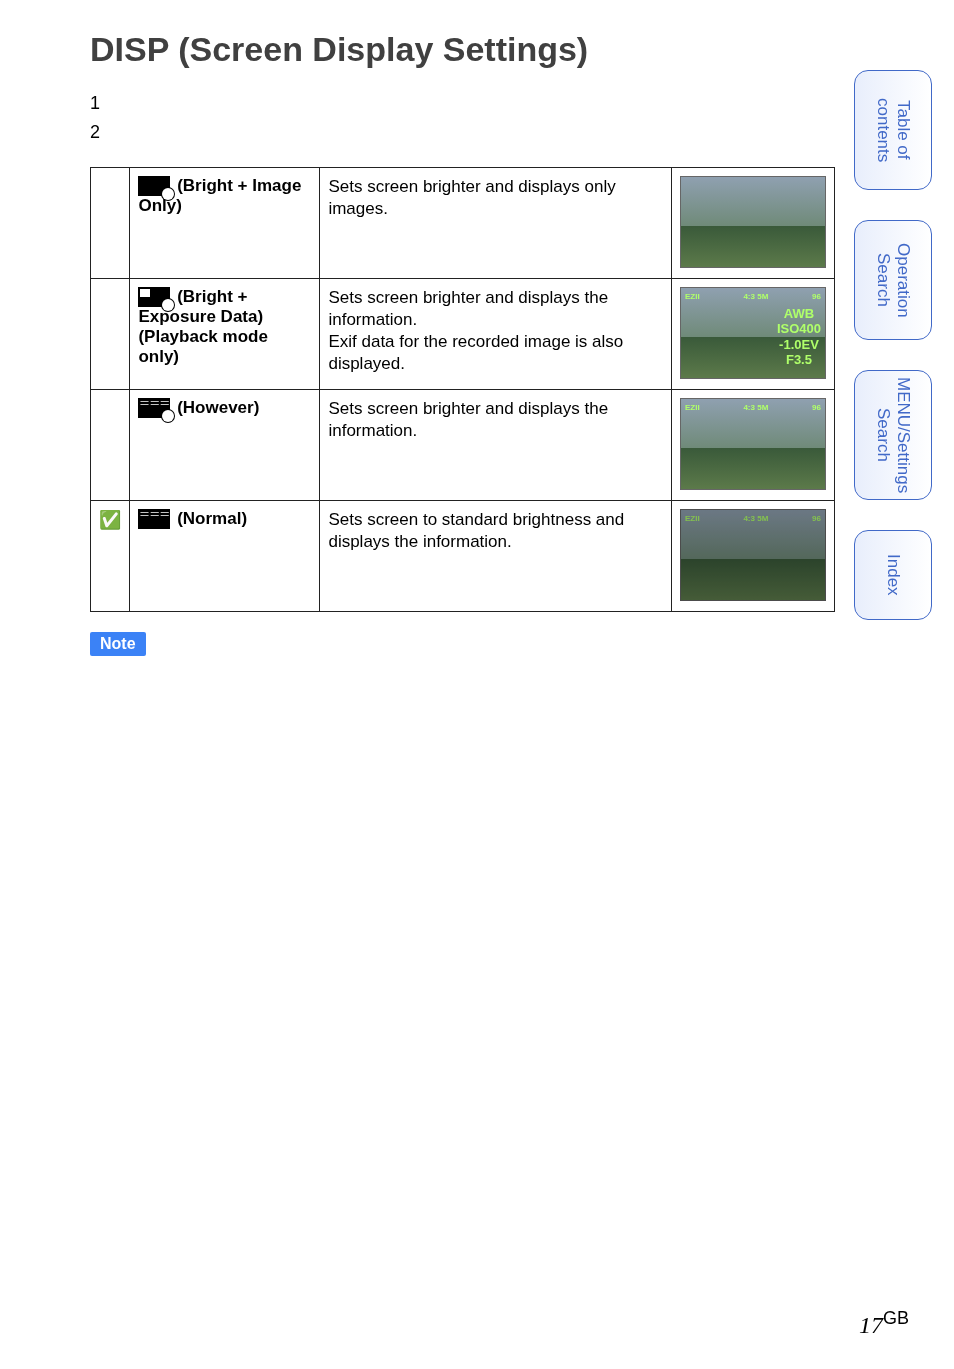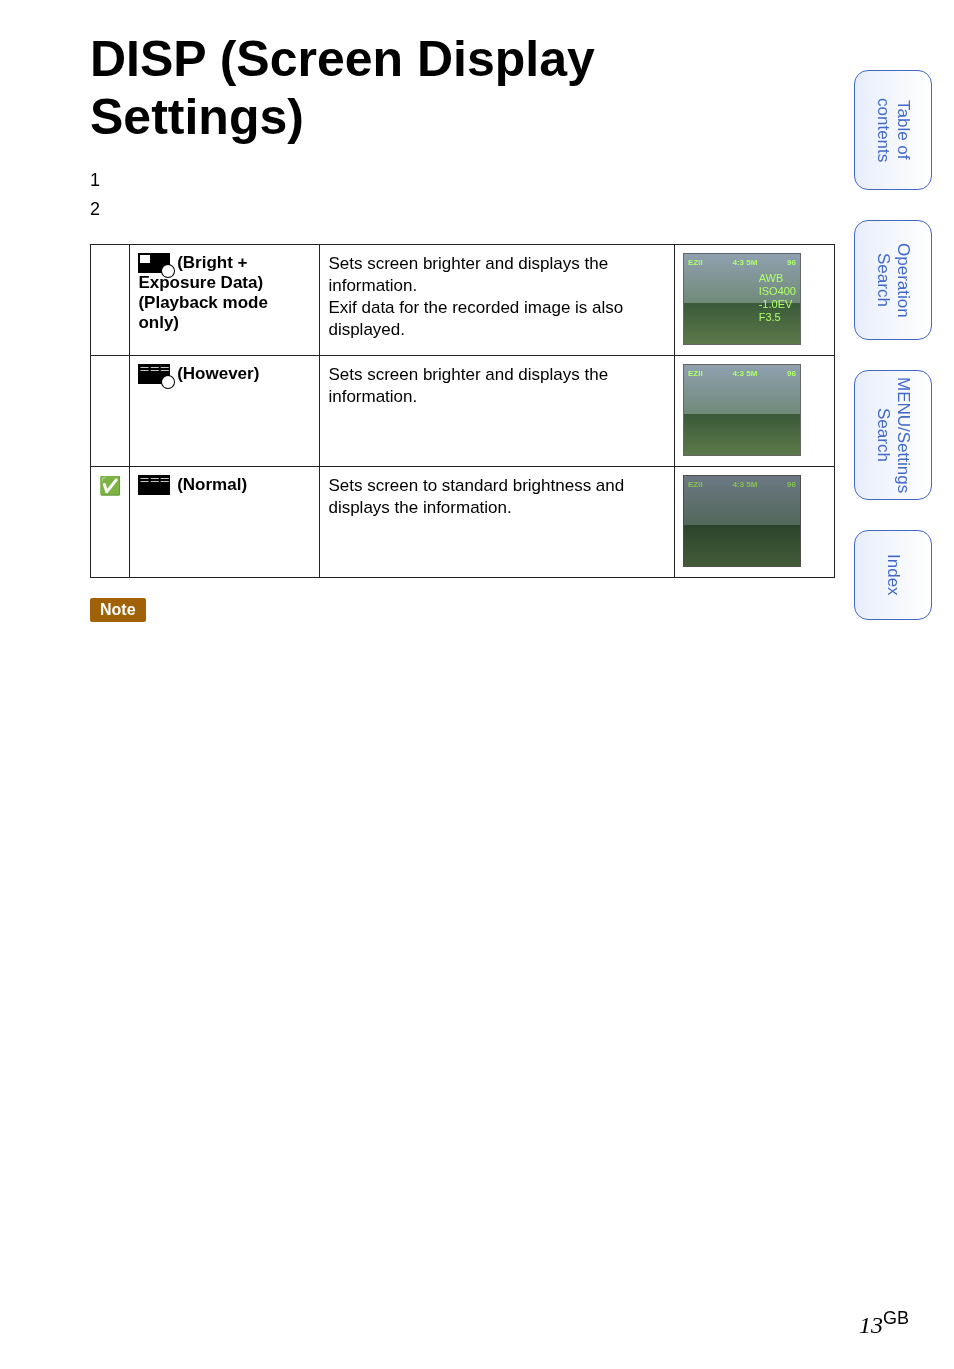--- a/index.html
+++ b/index.html
@@ -8,22 +8,22 @@
     height: 1369px;
     background: #fff;
     font-family: Arial, Helvetica, sans-serif;
     position: relative;
   }
   .content {
     padding: 30px 40px 0 90px;
     width: 850px;
   }
   h1 {
-    color: #000000;
-    font-size: 50px;
+    color: #404040;
+    font-size: 34px;
     font-weight: bold;
     margin-bottom: 20px;
   }
   .steps {
     font-size: 18px;
     line-height: 1.6;
     margin-bottom: 20px;
   }
   .step-row { display: flex; }
   .step-num { width: 20px; flex-shrink: 0; }
@@ -79,42 +79,43 @@
     top: 1px; left: 2px;
     line-height: 3px;
   }
   .icon-exp {
     position: absolute;
     width: 10px; height: 8px;
     background: #fff;
     top: 2px; left: 2px;
   }
   .thumb {
-    width: 118px; height: 92px;
+    width: 146px; height: 92px;
     position: relative;
     background: linear-gradient(to bottom, #8fa0b0 0%, #6f8a78 55%, #3a5a3a 55%, #5c7a4a 100%);
     border: 1px solid #666;
   }
   .overlay-icons {
     position: absolute;
     top: 4px; left: 4px; right: 4px;
     display: flex; justify-content: space-between;
     font-size: 8px; color: #afff6a;
     font-weight: bold;
   }
   .overlay-right {
     position: absolute;
     top: 4px; right: 4px;
-    font-size: 11px; color: #afff6a;
-    text-align: left;
+    font-size: 13px; color: #afff6a;
+    text-align: center;
     line-height: 1.2;
+    font-weight: bold;
   }
   .note-box {
     display: inline-block;
-    background: #a16207;
+    background: #3b82f6;
     color: #fff;
     font-weight: bold;
     font-size: 16px;
     padding: 3px 10px;
     border-radius: 2px;
     margin-bottom: 8px;
   }
   .note-text {
     font-size: 16px;
     line-height: 1.4;
@@ -170,20 +171,31 @@
       <span class="step-num">1</span>
     </div>
     <div class="step-row">
       <span class="step-num">2</span>
     </div>
   </div>
 
   <table class="modes">
 
     <tbody>
+        <tr>
+      <td class="check-col"></td>
+      <td class="label-col">
+        <span class="icon-box"><span class="icon-sun"></span></span>
+        <span>(Bright + Image Only)</span>
+      </td>
+      <td class="desc-col">Sets screen brighter and displays only images.</td>
+      <td class="img-col">
+        <div class="thumb"></div>
+      </td>
+    </tr>
 
     <tr>
       <td class="check-col"></td>
       <td class="label-col">
         <span class="icon-box"><span class="icon-exp"></span><span class="icon-sun"></span></span>
         <span>(Bright + Exposure Data) (Playback mode only)</span>
       </td>
       <td class="desc-col" style="white-space:pre-line">Sets screen brighter and displays the information.
 Exif data for the recorded image is also displayed.</td>
       <td class="img-col">
@@ -245,14 +257,14 @@
 </div>
 
 <div class="side-tabs">
   <div class="tab">Table of contents</div>
   <div class="tab">Operation Search</div>
   <div class="tab tall">MENU/Settings Search</div>
   <div class="tab" style="height:90px">Index</div>
 </div>
 
 <div class="page-num">
-  <span>13</span><span class="page-gb">GB</span>
+  <span>17</span><span class="page-gb">GB</span>
 </div>
 
 </body></html>

